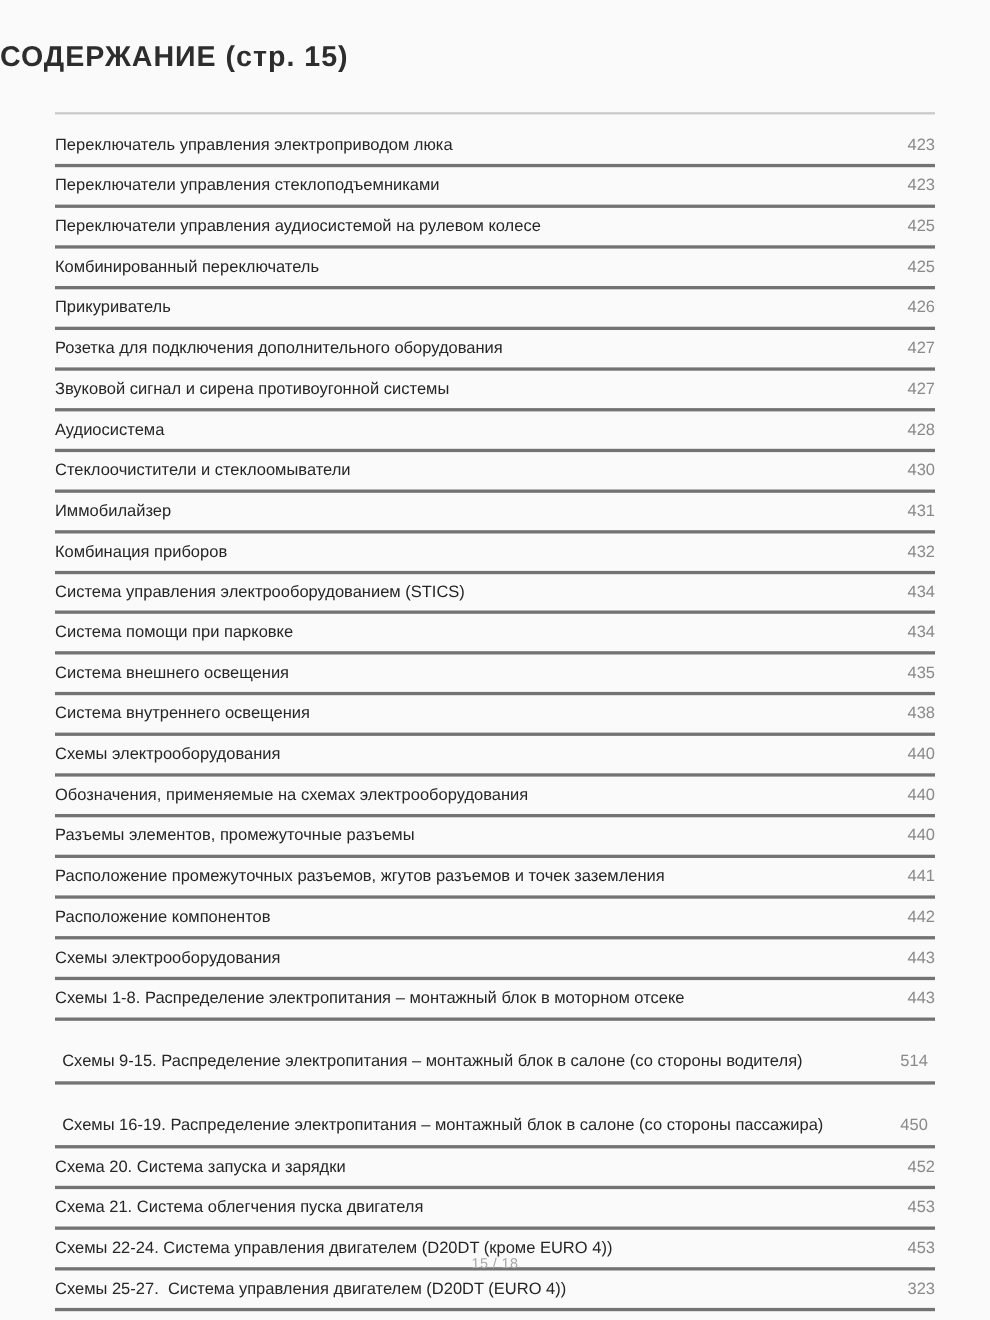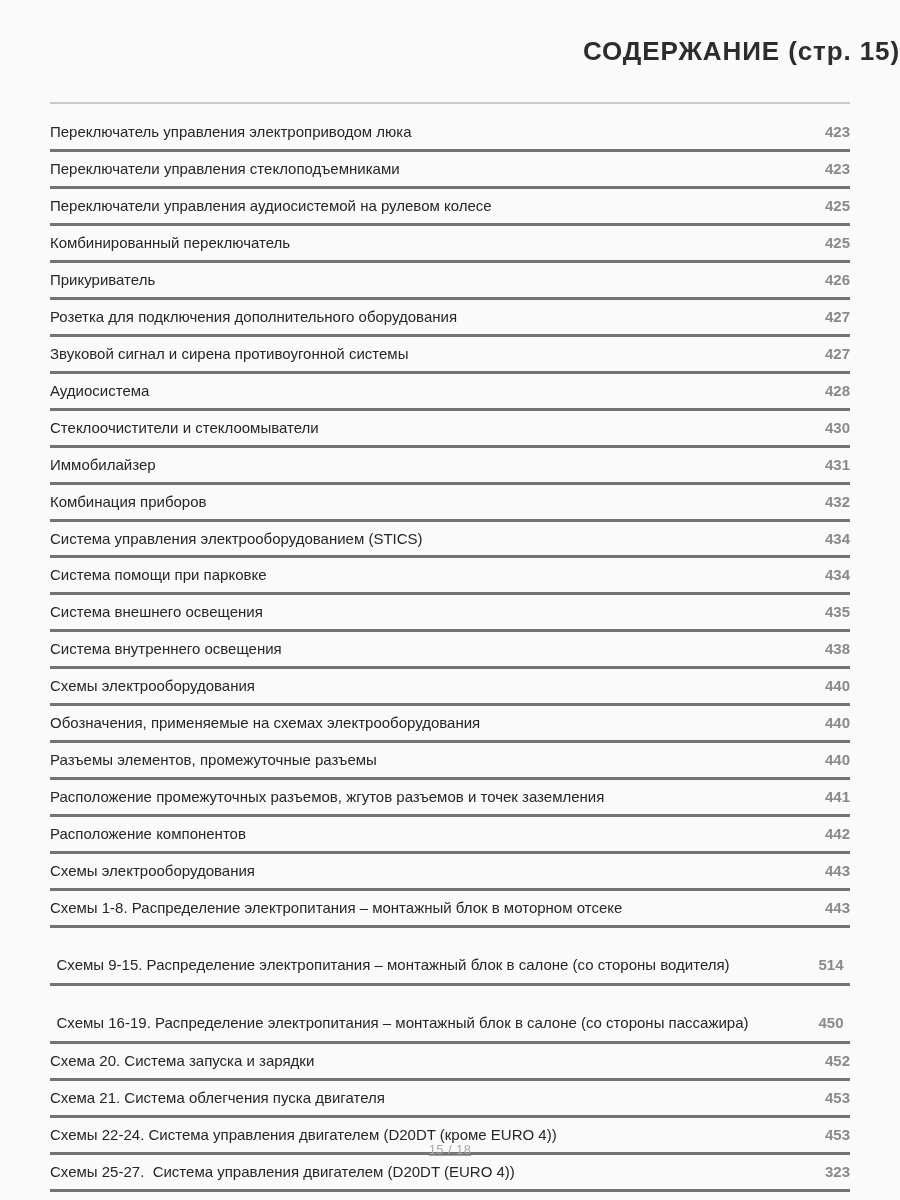--- a/index.html
+++ b/index.html
@@ -21,21 +21,21 @@
     width: 900px;
     height: 1200px;
     box-sizing: border-box;
     padding: 0;
     background: #fafafa;
   }
 
   
   .doc-header {
     padding-top: 36px;
-    text-align: right;
+    text-align: left;
   }
   .doc-title {
     margin: 0;
     font-size: 26px;
     font-weight: bold;
     color: #2d2d2d;
     letter-spacing: 0.9px;
     line-height: 1.2;
   }
   .header-rule {
@@ -74,36 +74,34 @@
     max-width: 735px;
     white-space: pre-wrap;
   }
   .toc-page {
     flex: 0 0 auto;
     font-size: 15px;
     color: #8a8a8a;
     text-align: right;
     min-width: 34px;
     line-height: 1.53;
-    font-weight: bold;
   }
 
   
   .doc-footer {
     position: absolute;
     left: 0;
     right: 0;
     top: 1140px;
     text-align: center;
   }
   .footer-pagenum {
     font-size: 13px;
     color: #a8a8a8;
     letter-spacing: 0.4px;
-    text-decoration: underline;
   }
 </style>
 </head>
 <body>
 
 <div class="page">
 
   <div class="doc-header">
     <h1 class="doc-title">СОДЕРЖАНИЕ (стр. 15)</h1>
     <div class="header-rule"></div>

